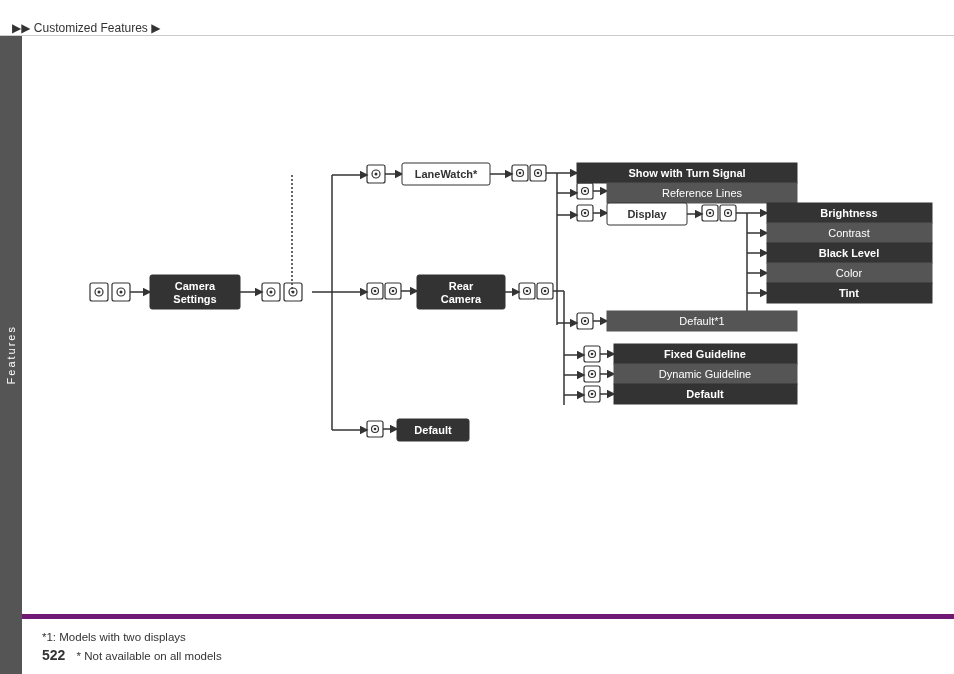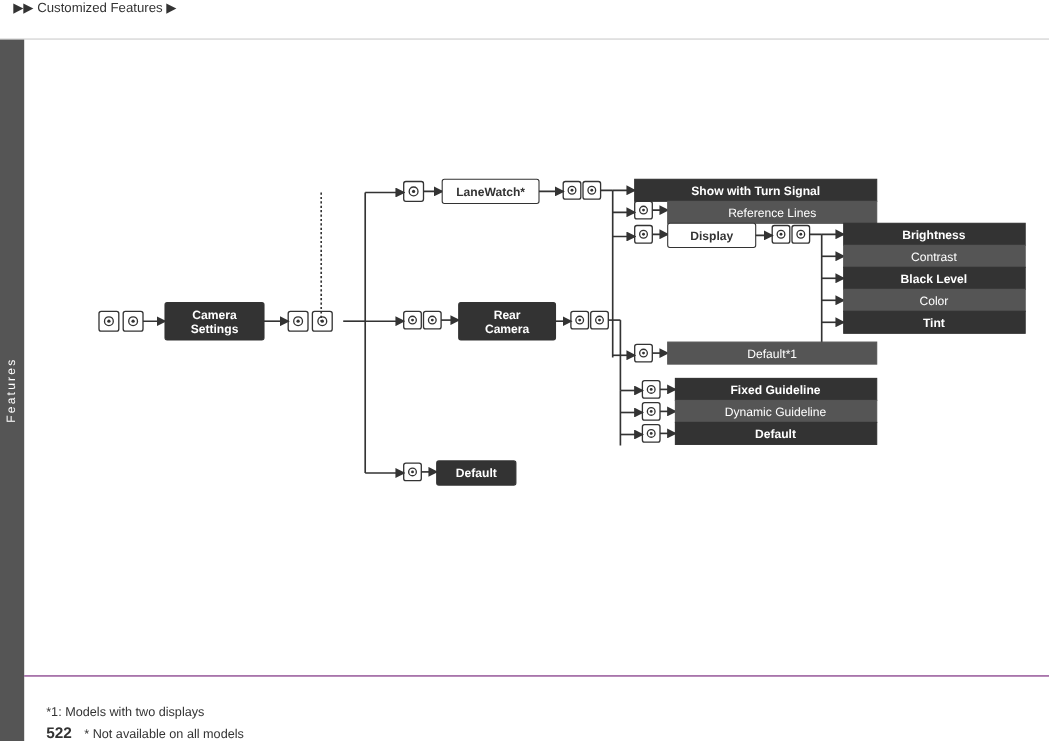--- a/index.html
+++ b/index.html
@@ -13,21 +13,21 @@
       position: relative;
     }
 
     
     .breadcrumb-bar {
       position: absolute;
       top: 0; left: 0; right: 0;
       height: 36px;
       border-bottom: 1px solid #ccc;
       display: flex;
-      align-items: flex-start;
+      align-items: flex-end;
       padding-left: 12px;
       font-size: 12px;
       color: #333;
     }
 
     
     .side-tab {
       position: absolute;
       left: 0;
       top: 36px;
@@ -65,23 +65,23 @@
 
     
     .footer-area {
       position: absolute;
       bottom: 0;
       left: 22px;
       right: 0;
       height: 60px;
       display: flex;
       flex-direction: column;
-      justify-content: flex-end;
+      justify-content: center;
       padding-left: 20px;
-      border-top: 1px solid #701a75;
+      border-top: 5px solid #701a75;
     }
     .footnote {
       font-size: 11.5px;
       color: #333;
       margin-bottom: 4px;
     }
     .page-note {
       font-size: 11.5px;
       color: #333;
     }

